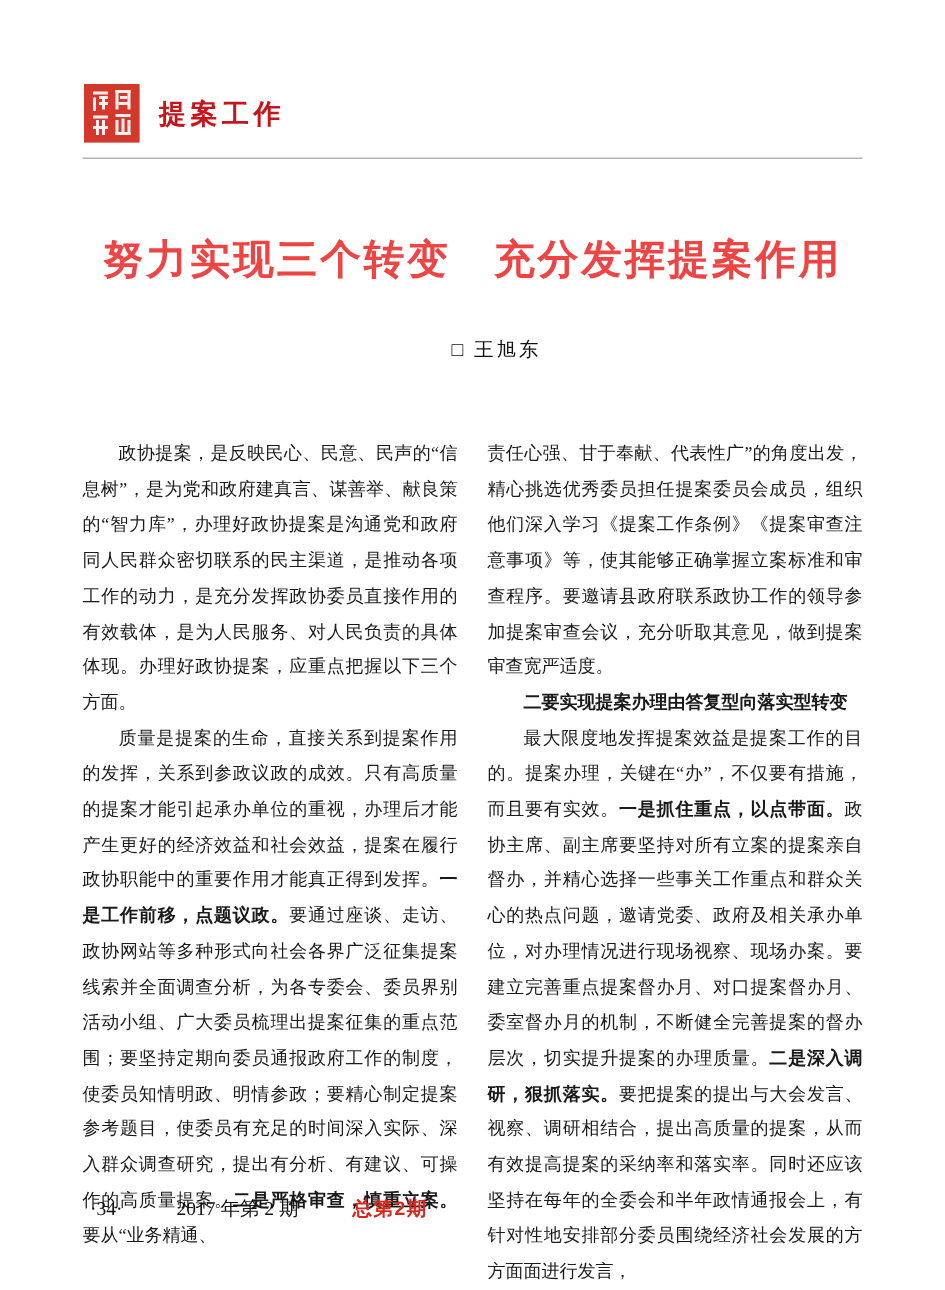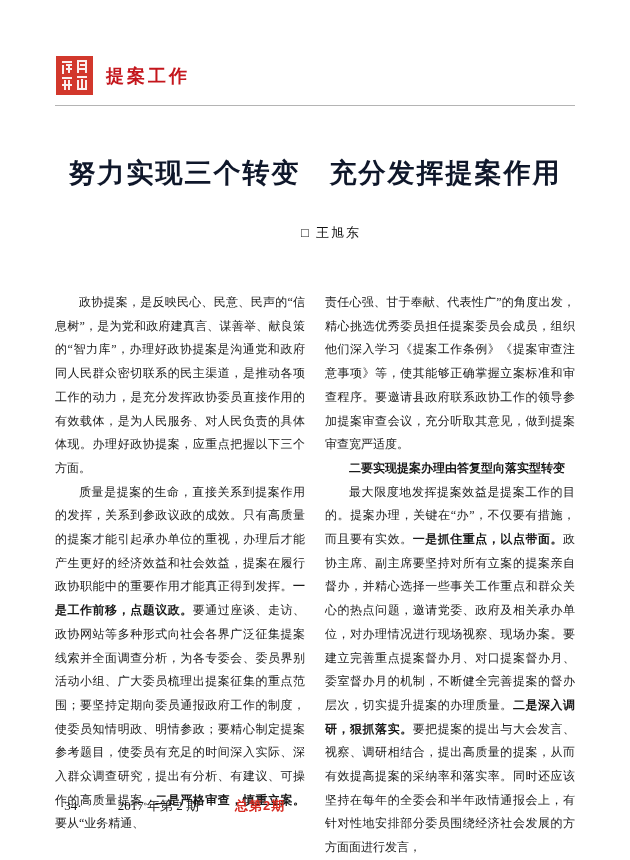--- a/index.html
+++ b/index.html
@@ -13,21 +13,21 @@
   .header{position:absolute;top:56px;left:56px;display:flex;align-items:center;gap:13px;}
   .seal{width:37px;height:39px;background:#d2382c;flex:0 0 auto;}
   .column-label{
     color:#c4161c;font-weight:bold;font-size:18px;letter-spacing:3px;
     font-family:"Liberation Sans","DejaVu Sans",sans-serif;
   }
   .divider{position:absolute;top:105px;left:55px;width:520px;height:0;border-top:1px solid #b4b4b4;}
   
   .article-title{
     position:absolute;top:155px;left:0;width:630px;text-align:center;
-    color:#0f172a;font-size:27px;font-weight:bold;letter-spacing:2px;
+    color:#ef4444;font-size:27px;font-weight:bold;letter-spacing:2px;
     font-family:"Liberation Sans","DejaVu Sans",sans-serif;
   }
   .author-line{
     position:absolute;top:224px;left:16px;width:630px;text-align:center;
     font-size:13px;letter-spacing:2px;color:#111;
   }
   
   .columns{position:absolute;top:291px;left:55px;width:520px;display:flex;gap:20px;}
   .text-col{width:250px;font-size:12px;line-height:23.7px;text-align:justify;color:#1a1a1a;}
   .para{margin:0;}

